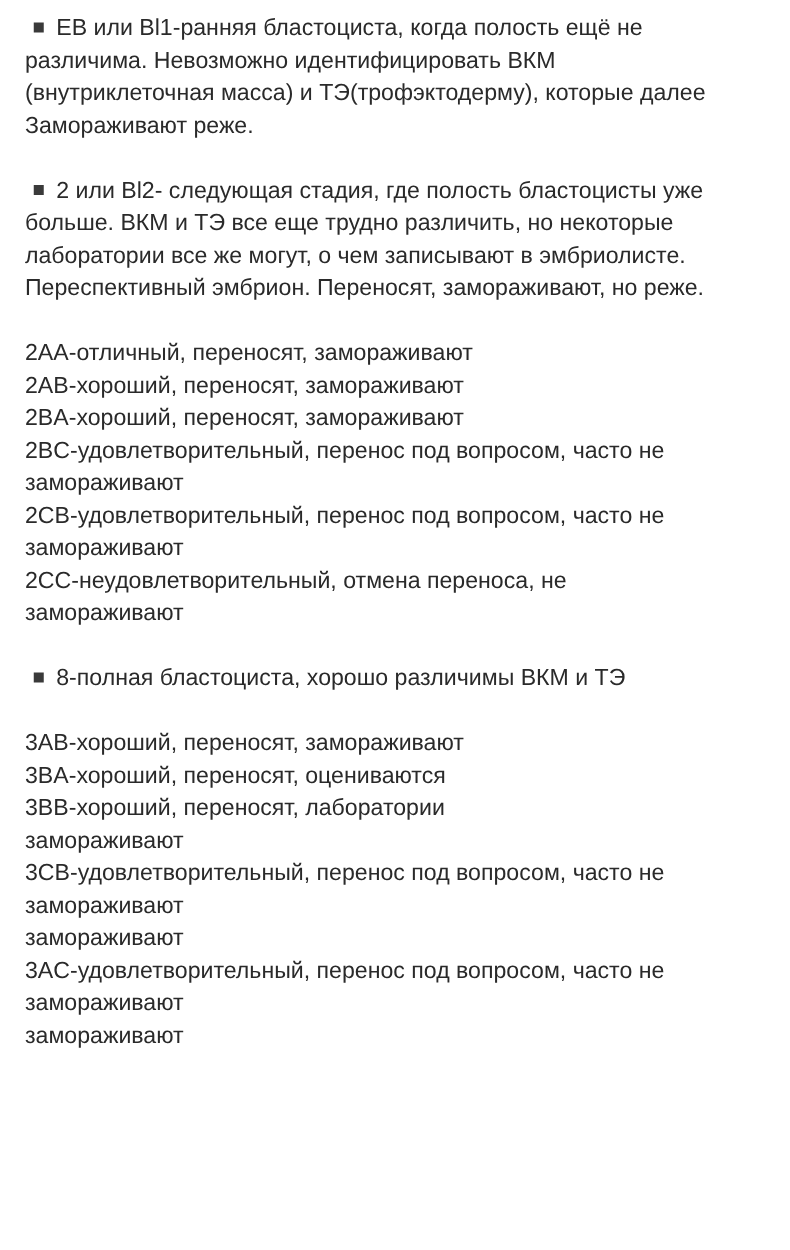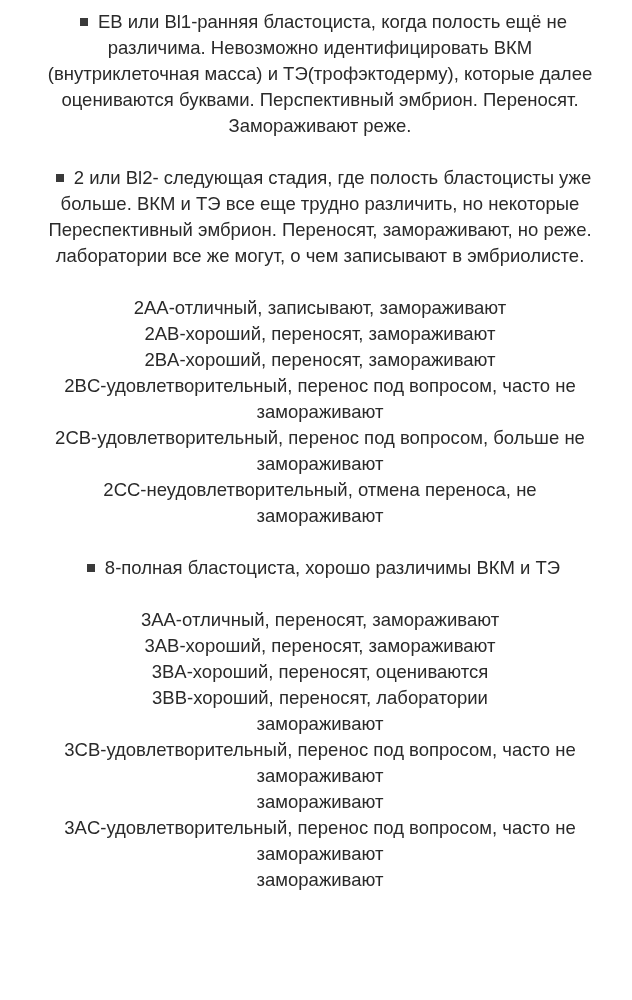--- a/index.html
+++ b/index.html
@@ -4,70 +4,68 @@
 <style>
   html, body { margin: 0; padding: 0; background: #ffffff; }
   body {
     width: 632px; height: 1000px; overflow: hidden;
     font-family: "Liberation Sans", "DejaVu Sans", sans-serif;
     color: #2a2a2a;
     font-size: 18.5px;
     line-height: 26px;
   }
   .doc { padding: 9px 12px 0 20px; }
-  .para { margin: 0; text-align: center; }
+  .para { margin: 0; }
   .gap { height: 26px; }
   .bullet {
     display: inline-block; width: 8px; height: 8px; background: #3a3a3a;
     margin: 0 10px 2px 7px; vertical-align: middle;
   }
   .line { display: block; white-space: nowrap; }
 </style>
 </head>
 <body>
 
 <div class="doc">
 
   <p class="para">
     <span class="line"><span class="bullet"></span><span>ЕВ или Bl1-ранняя бластоциста, когда полость ещё не</span></span>
     <span class="line">различима. Невозможно идентифицировать ВКМ</span>
     <span class="line">(внутриклеточная масса) и ТЭ(трофэктодерму), которые далее</span>
-    <span class="line">оцениваются буквами. Перспективный эмбрион. Переносят.</span>
     <span class="line">Замораживают реже.</span>
   </p>
   <div class="gap"></div>
 
   <p class="para">
     <span class="line"><span class="bullet"></span><span>2 или Bl2- следующая стадия, где полость бластоцисты уже</span></span>
     <span class="line">больше. ВКМ и ТЭ все еще трудно различить, но некоторые</span>
+    <span class="line">лаборатории все же могут, о чем записывают в эмбриолисте.</span>
     <span class="line">Переспективный эмбрион. Переносят, замораживают, но реже.</span>
-    <span class="line">лаборатории все же могут, о чем записывают в эмбриолисте.</span>
   </p>
   <div class="gap"></div>
 
   <p class="para">
-    <span class="line">2AA-отличный, записывают, замораживают</span>
+    <span class="line">2AA-отличный, переносят, замораживают</span>
     <span class="line">2AB-хороший, переносят, замораживают</span>
     <span class="line">2BA-хороший, переносят, замораживают</span>
     <span class="line">2BC-удовлетворительный, перенос под вопросом, часто не</span>
     <span class="line">замораживают</span>
-    <span class="line">2CB-удовлетворительный, перенос под вопросом, больше не</span>
+    <span class="line">2CB-удовлетворительный, перенос под вопросом, часто не</span>
     <span class="line">замораживают</span>
     <span class="line">2CC-неудовлетворительный, отмена переноса, не</span>
     <span class="line">замораживают</span>
   </p>
   <div class="gap"></div>
 
   <p class="para">
     <span class="line"><span class="bullet"></span><span>8-полная бластоциста, хорошо различимы ВКМ и ТЭ</span></span>
   </p>
   <div class="gap"></div>
 
   <p class="para">
-    <span class="line">3AA-отличный, переносят, замораживают</span>
     <span class="line">3AB-хороший, переносят, замораживают</span>
     <span class="line">3BA-хороший, переносят, оцениваются</span>
     <span class="line">3BB-хороший, переносят, лаборатории</span>
     <span class="line">замораживают</span>
     <span class="line">3CB-удовлетворительный, перенос под вопросом, часто не</span>
     <span class="line">замораживают</span>
     <span class="line">замораживают</span>
     <span class="line">3AC-удовлетворительный, перенос под вопросом, часто не</span>
     <span class="line">замораживают</span>
     <span class="line">замораживают</span>

